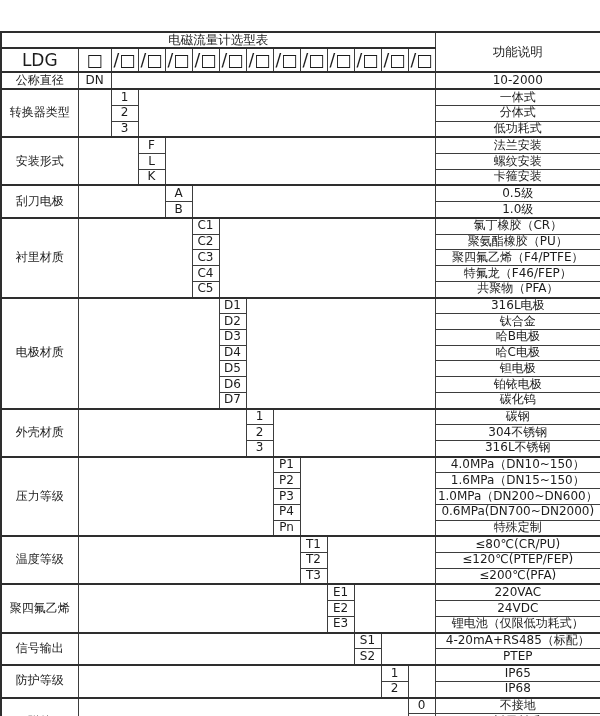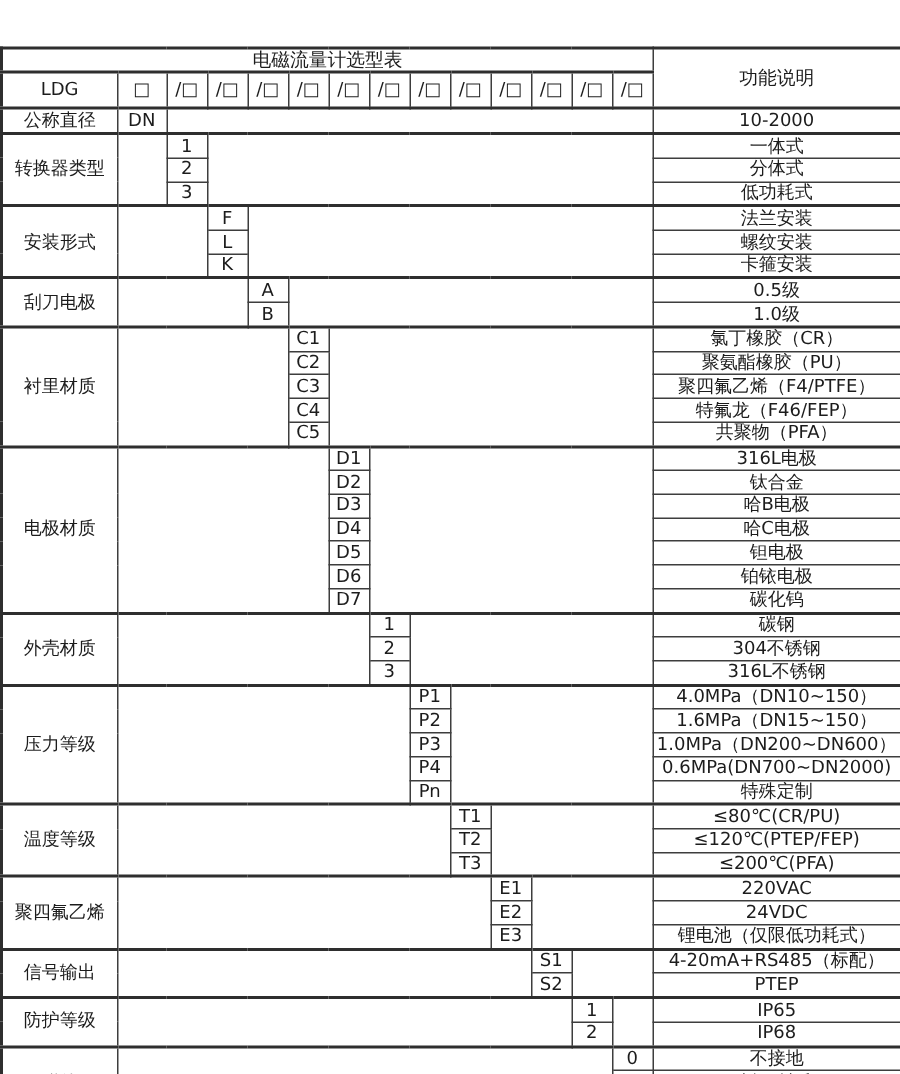--- a/index.html
+++ b/index.html
@@ -11,21 +11,21 @@
     width:600px;height:716px;border-collapse:collapse;table-layout:fixed;
     border:2px solid #2e2e2e;
   }
   table.sel td{
     border:1px solid #3d3d3d;
     text-align:center;vertical-align:middle;
     font-size:12px;line-height:1.15;
     padding:0 1px;overflow:hidden;white-space:nowrap;
   }
   tr.title-row td{height:14px;font-size:12.5px;}
-  tr.model-row td{height:22px;font-size:12px;}
+  tr.model-row td{height:22px;font-size:17px;}
   td.func-head{font-size:13px;}
   td.cat{font-size:12.5px;}
   td.model-label{text-align:left;padding-left:9px;}
   tr.thick td{border-top:2px solid #2e2e2e;}
   td.left{text-align:left;padding-left:3px;}
 </style>
 </head>
 <body>
 
 <div class="page">

